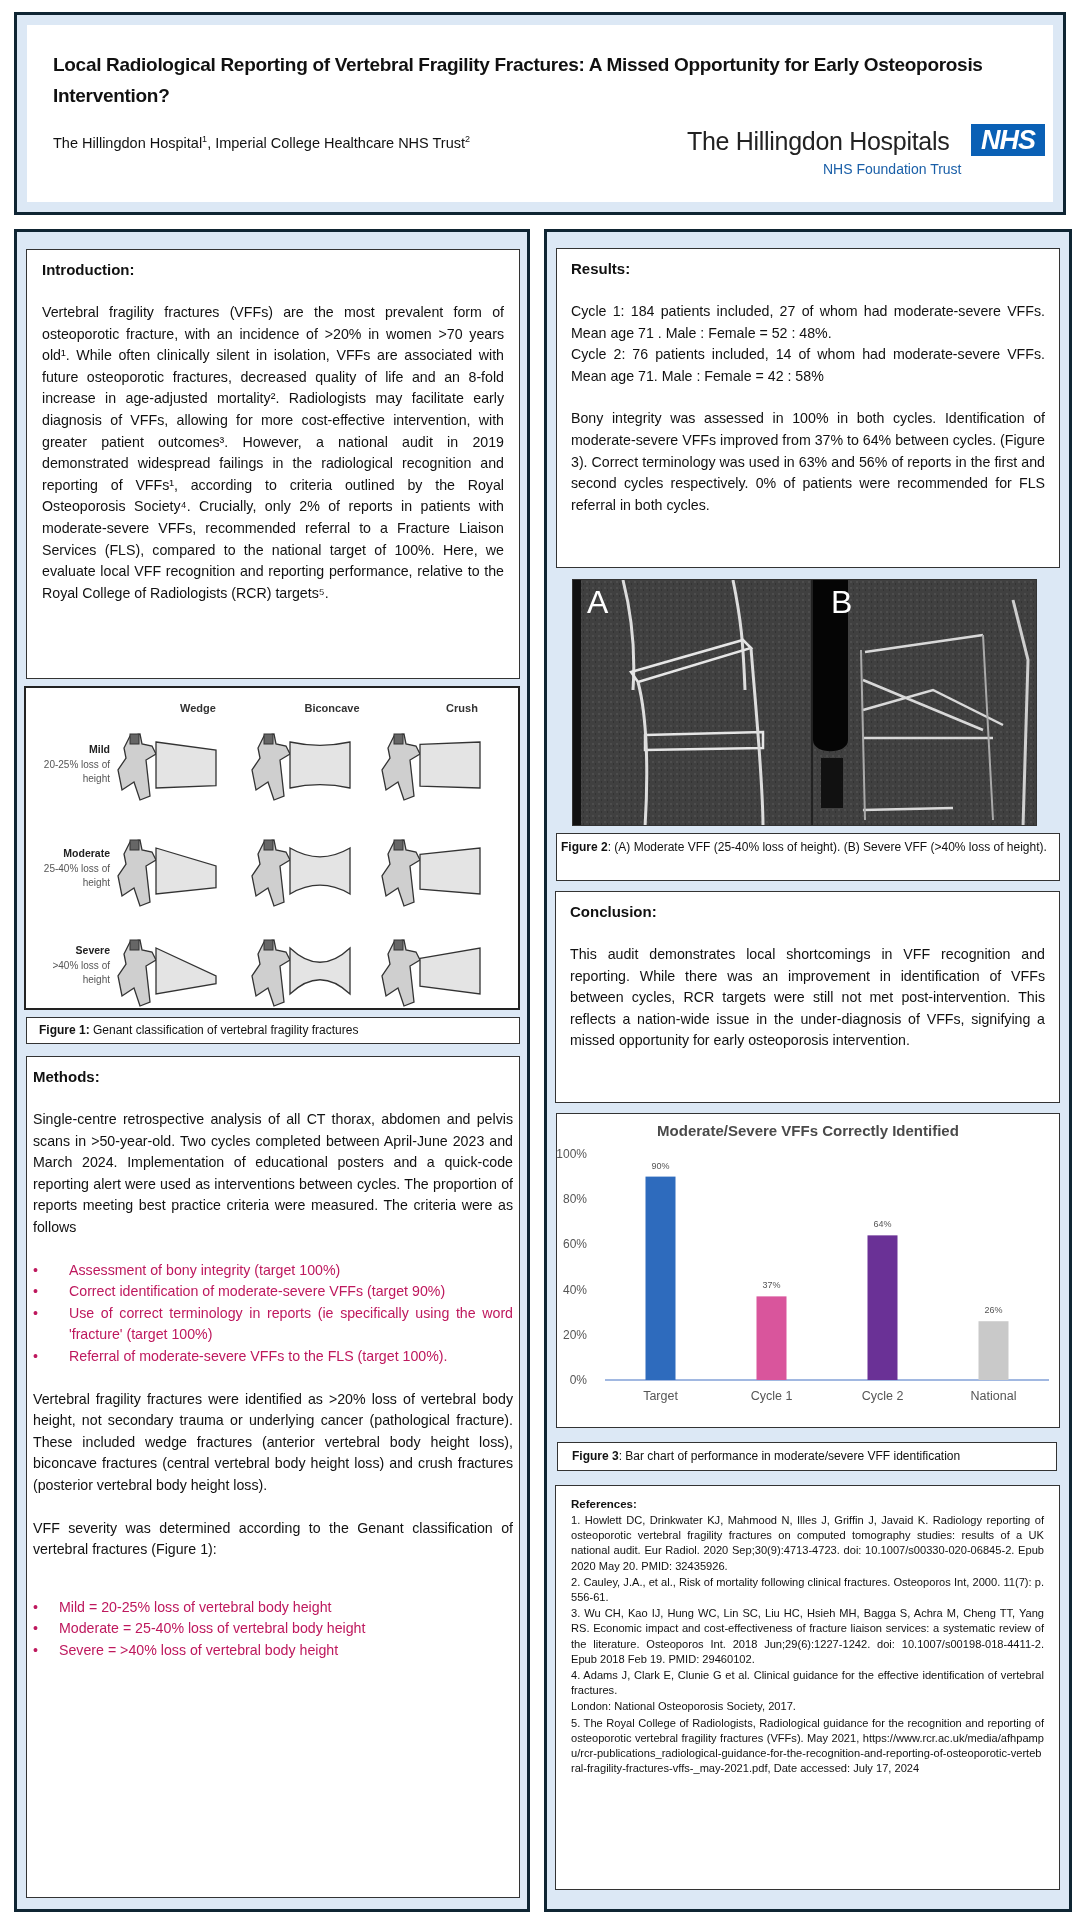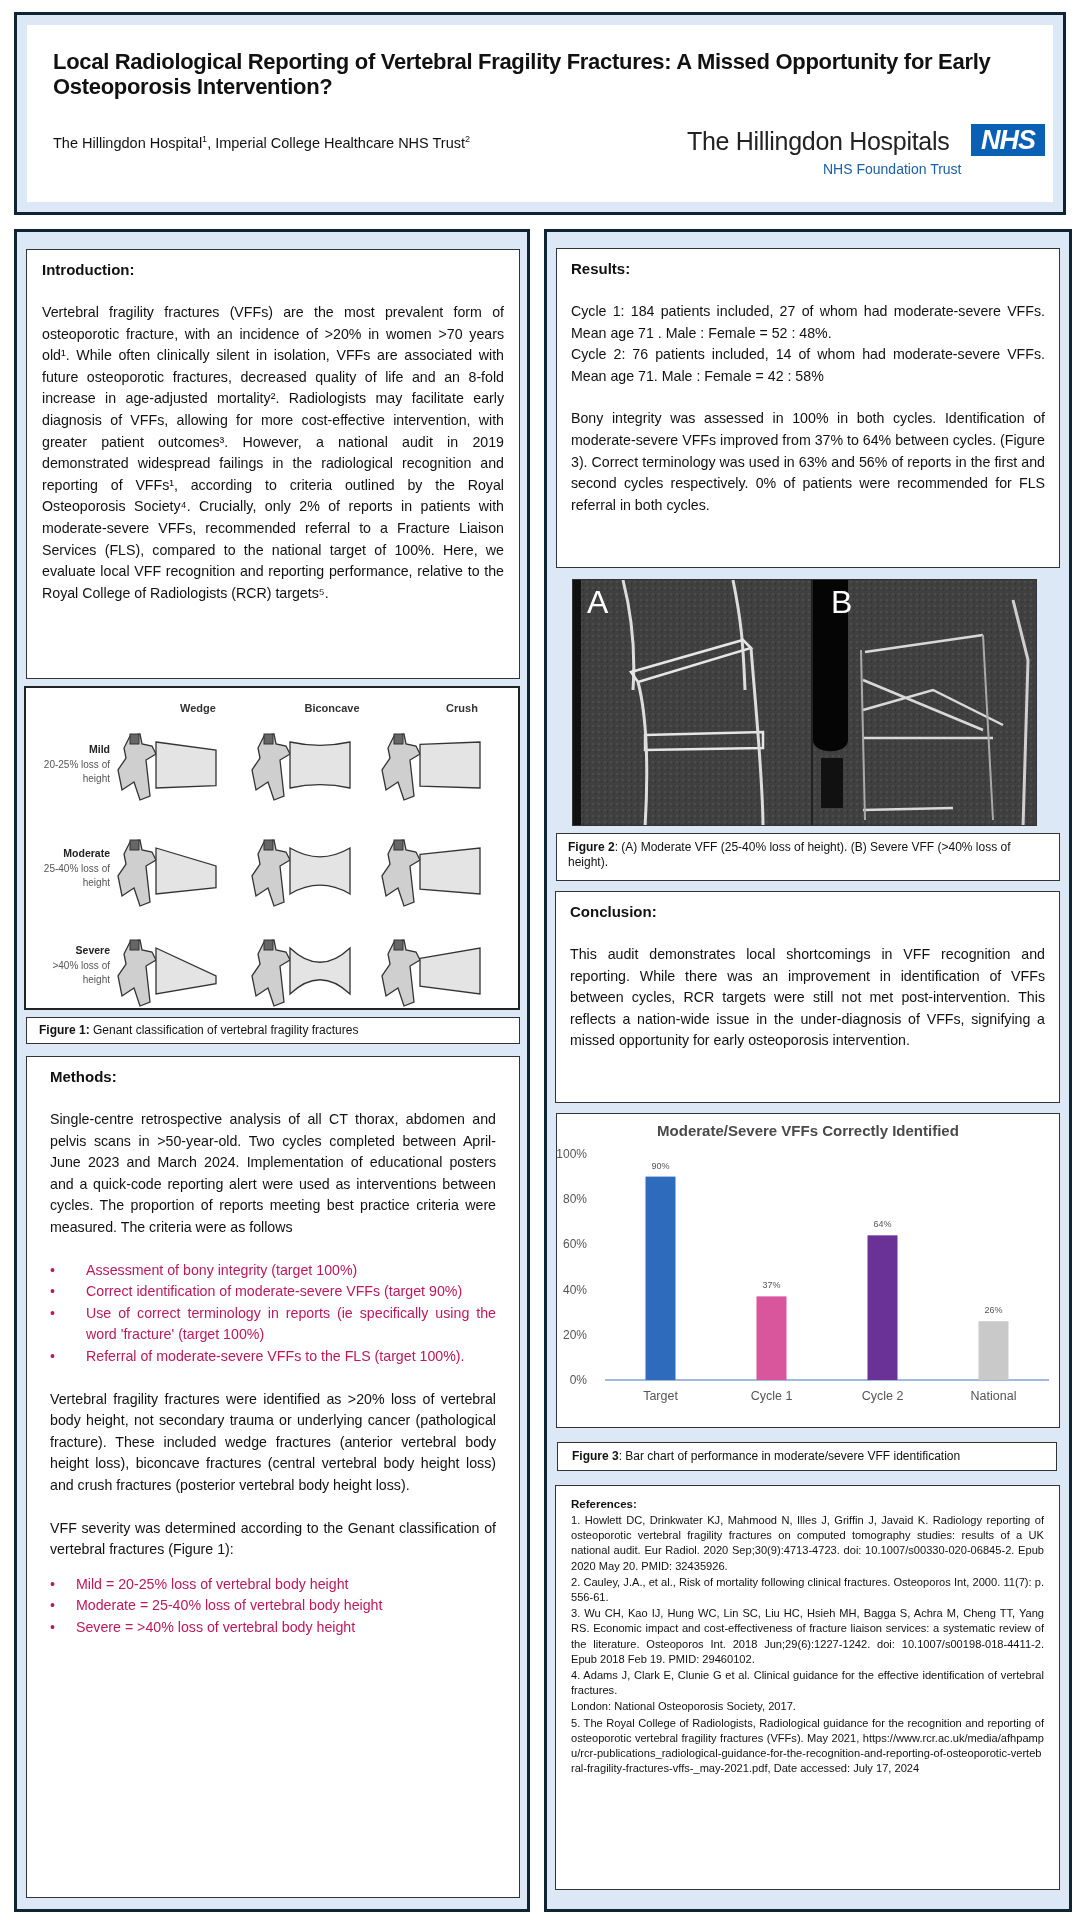--- a/index.html
+++ b/index.html
@@ -5,21 +5,21 @@
   * { box-sizing: border-box; margin: 0; padding: 0; }
   html, body { width: 1080px; height: 1920px; background: #ffffff; overflow: hidden; }
   body { font-family: "Liberation Sans", sans-serif; color: #000; position: relative; }
 
   .frame { position: absolute; background: #dce8f5; border: 3px solid #0f2533; }
   .box { position: absolute; background: #fff; border: 1.5px solid #333; }
 
   
   #header { left: 14px; top: 12px; width: 1052px; height: 203px; }
   #header .inner { position: absolute; left: 10px; top: 10px; right: 10px; bottom: 10px; background: #fff; }
-  .title { position: absolute; left: 26px; top: 24px; width: 1000px; font-family: "Liberation Sans", sans-serif; font-weight: bold; font-size: 22px; line-height: 25px; color: #111; letter-spacing: -0.3px; }
+  .title { position: absolute; left: 26px; top: 24px; width: 1000px; font-family: "Liberation Sans", sans-serif; font-weight: bold; font-size: 19px; line-height: 31px; color: #111; letter-spacing: -0.3px; }
   .authors { position: absolute; left: 26px; top: 104px; font-size: 14.5px; line-height: 21px; color: #111; }
   .authors sup { font-size: 9px; }
   .logo { position: absolute; left: 660px; top: 96px; width: 390px; height: 60px; }
   .logo-name { position: absolute; left: 0; top: 6px; font-size: 25px; color: #222; letter-spacing: -0.3px; }
   .logo-nhs { position: absolute; left: 284px; top: 3px; width: 74px; height: 32px; background: #0a60b5; color: #fff; font-weight: bold; font-style: italic; font-size: 27px; line-height: 32px; text-align: center; letter-spacing: -1px; }
   .logo-trust { position: absolute; left: 136px; top: 40px; font-size: 14px; color: #1a5fa8; }
 
   
   #left-col { left: 14px; top: 229px; width: 516px; height: 1683px; }
   #right-col { left: 544px; top: 229px; width: 528px; height: 1683px; }
@@ -139,32 +139,32 @@
         <path d="M40 22.4 L100 12 L100 58 L40 50.2 Z" fill="#e4e4e4" stroke="#333" stroke-width="1.3"></path>
         <rect x="14" y="4" width="9" height="10" fill="#666" stroke="#333"></rect>
       </svg>
     </div>
 </div>
 
 <div class="box" style="left:26px; top:1017px; width:494px; height:27px; padding:5px 12px;">
   <div class="caption"><b>Figure 1:</b><span> Genant classification of vertebral fragility fractures</span></div>
 </div>
 
-<div class="box" style="left:26px; top:1056px; width:494px; height:842px; padding:10px 23px;">
+<div class="box" style="left:26px; top:1056px; width:494px; height:842px; padding:10px 6px;">
   <div class="sec-head">Methods:</div>
   <div class="para" style="margin-top:22px;">Single-centre retrospective analysis of all CT thorax, abdomen and pelvis scans in &gt;50-year-old. Two cycles completed between April-June 2023 and March 2024. Implementation of educational posters and a quick-code reporting alert were used as interventions between cycles. The proportion of reports meeting best practice criteria were measured. The criteria were as follows</div>
   <ul class="bul" style="margin-top:21px;">
     <li>Assessment of bony integrity (target 100%)</li>
     <li>Correct identification of moderate-severe VFFs (target 90%)</li>
     <li>Use of correct terminology in reports (ie specifically using the word 'fracture' (target 100%)</li>
     <li>Referral of moderate-severe VFFs to the FLS (target 100%).</li>
   </ul>
   <div class="para" style="margin-top:21px;">Vertebral fragility fractures were identified as &gt;20% loss of vertebral body height, not secondary trauma or underlying cancer (pathological fracture). These included wedge fractures (anterior vertebral body height loss), biconcave fractures (central vertebral body height loss) and crush fractures (posterior vertebral body height loss).</div>
   <div class="para" style="margin-top:21px;">VFF severity was determined according to the Genant classification of vertebral fractures (Figure 1):</div>
-  <ul class="bul tight" style="margin-top:13px;">
+  <ul class="bul tight" style="margin-top:36px;">
     <li>Mild = 20-25% loss of vertebral body height</li>
     <li>Moderate = 25-40% loss of vertebral body height</li>
     <li>Severe = &gt;40% loss of vertebral body height</li>
   </ul>
 </div>
 
 <div class="frame" id="right-col"></div>
 
 <div class="box" style="left:556px; top:248px; width:504px; height:320px; padding:10px 14px;">
   <div class="sec-head">Results:</div>
@@ -195,21 +195,21 @@
     <path d="M240 0 L275 0 L275 160 C275 175 240 175 240 160 Z" fill="#050505"></path>
     <rect x="248" y="178" width="22" height="50" fill="#111"></rect>
     <path d="M292 72 L410 55 M290 100 L410 150 M290 130 L360 110 L430 145 M290 158 L420 158 M290 230 L380 228" stroke="#d9d9d9" stroke-width="2.5" fill="none"></path>
     <path d="M288 70 L292 240 M410 55 L420 240" stroke="#aaa" stroke-width="2" fill="none"></path>
     <path d="M440 20 L455 80 L450 247" stroke="#cfcfcf" stroke-width="3" fill="none"></path>
   </svg>
   <div class="ct-label" style="left:14px;">A</div>
   <div class="ct-label" style="left:258px;">B</div>
 </div>
 
-<div class="box" style="left:556px; top:833px; width:504px; height:48px; padding:6px 11px;">
+<div class="box" style="left:556px; top:833px; width:504px; height:48px; padding:6px 4px;">
   <div class="caption"><b>Figure 2</b><span>: (A) Moderate VFF (25-40% loss of height). (B) Severe VFF (&gt;40% loss of height).</span></div>
 </div>
 
 <div class="box" style="left:555px; top:891px; width:505px; height:212px; padding:10px 14px;">
   <div class="sec-head">Conclusion:</div>
   <div class="para" style="margin-top:22px;">This audit demonstrates local shortcomings in VFF recognition and reporting. While there was an improvement in identification of VFFs between cycles, RCR targets were still not met post-intervention. This reflects a nation-wide issue in the under-diagnosis of VFFs, signifying a missed opportunity for early osteoporosis intervention.</div>
 </div>
 
 <div class="box" style="left:556px; top:1113px; width:504px; height:315px;">
   <div class="chart-title">Moderate/Severe VFFs Correctly Identified</div>

